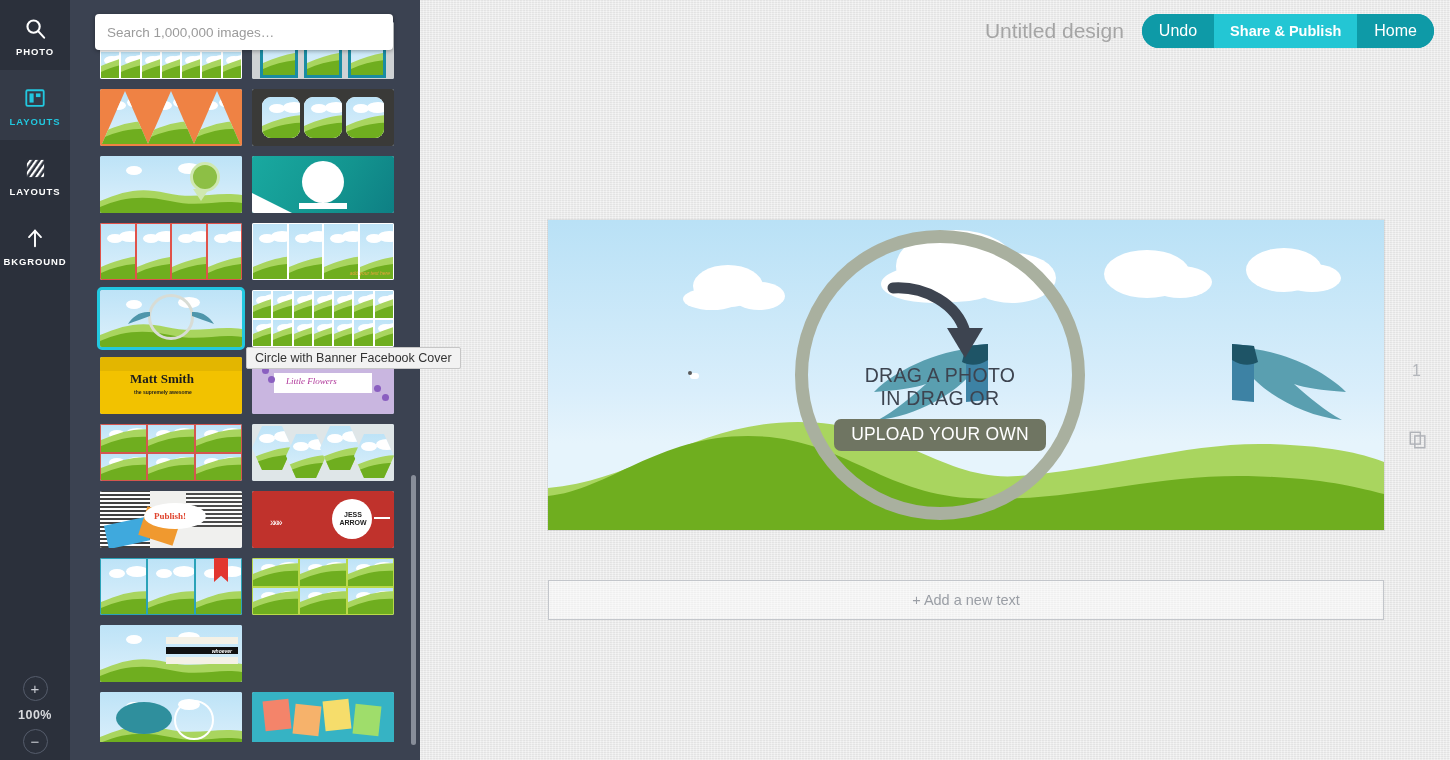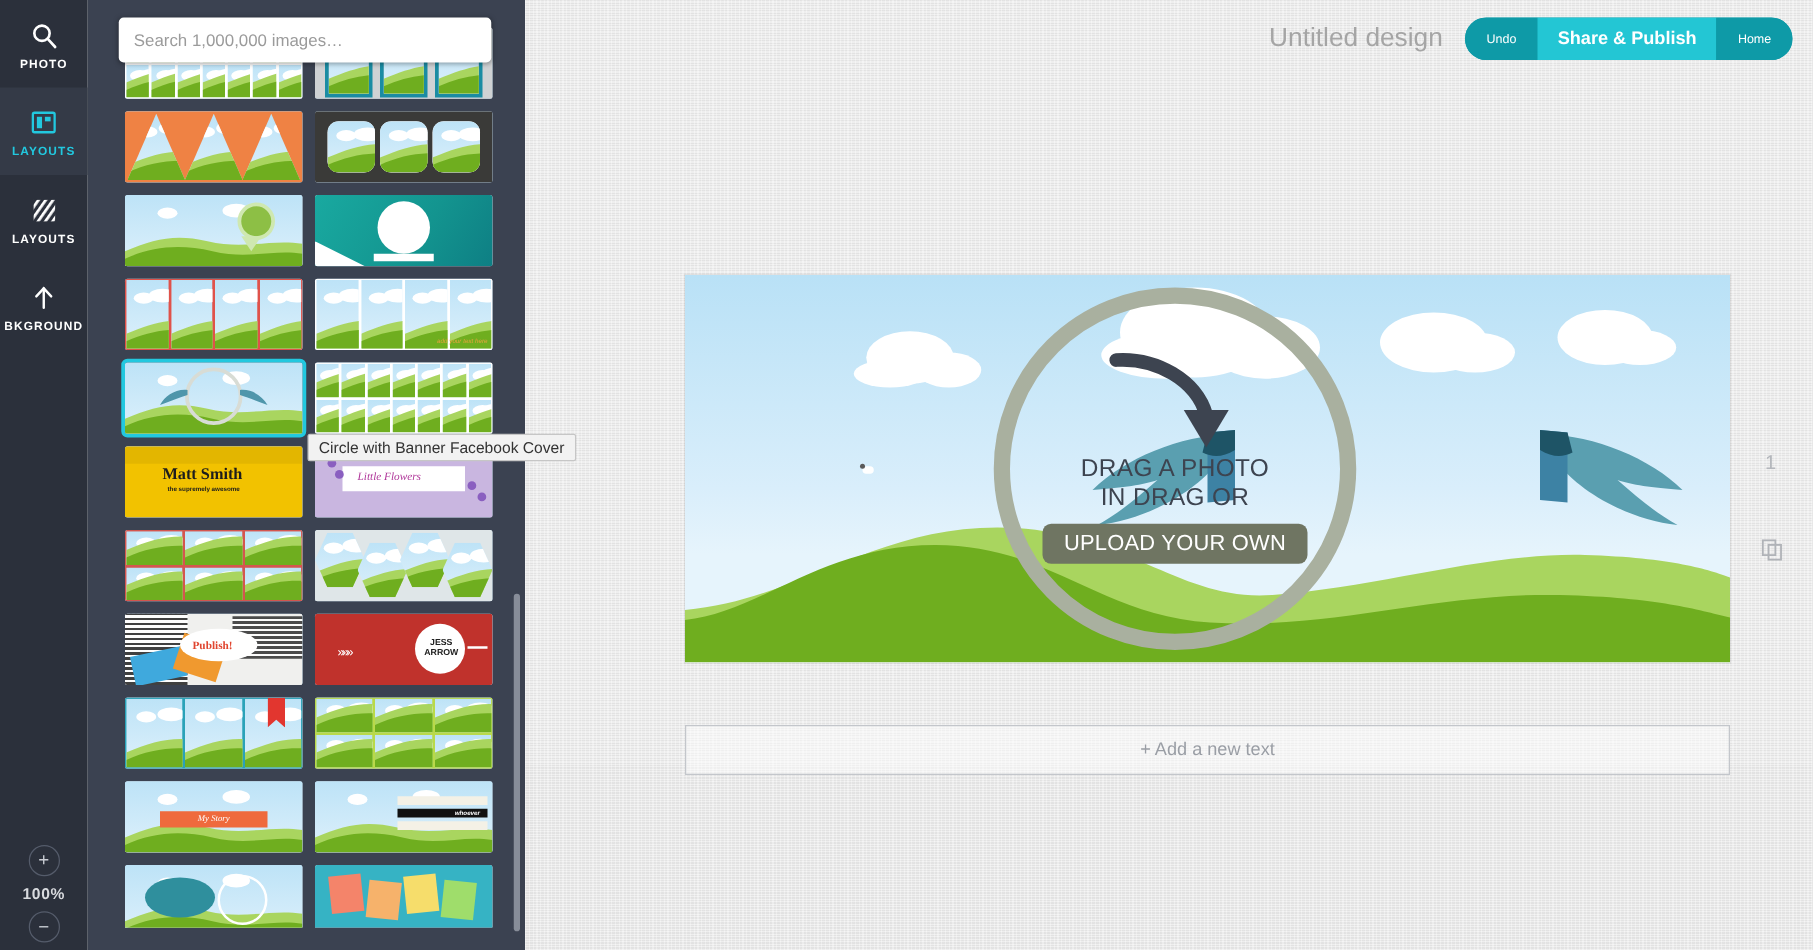--- a/index.html
+++ b/index.html
@@ -82,21 +82,21 @@
   #topbar {
     position: absolute; left: 420px; top: 0; right: 0; height: 62px; z-index: 20;
     display: flex; align-items: center; justify-content: flex-end; padding-right: 16px; gap: 0;
   }
   #doctitle { color: #a5a5a5; font-size: 21px; margin-right: 18px; }
   #pill {
     display: flex; align-items: stretch; border-radius: 18px; overflow: hidden;
     height: 34px; background: #0e9aa7;
   }
   .pbtn {
-    display:flex; align-items:center; padding: 0 17px; font-size: 10px; color:#ffffff;
+    display:flex; align-items:center; padding: 0 17px; font-size: 16px; color:#ffffff;
     cursor: pointer; background: #0e9aa7;
   }
   .pbtn.accent { background: #23c6d4; font-weight: bold; font-size: 14.5px; padding: 0 16px; }
 
   
   #page {
     position: absolute; left: 548px; top: 220px; width: 836px; height: 310px;
     overflow: hidden; box-shadow: 0 0 0 1px rgba(0,0,0,.07);
     background: linear-gradient(#b9e1f6 0%, #d9eefb 55%, #e6f4fc 72%);
   }
@@ -889,31 +889,20 @@
       </div>
       <div class="row">
         <div class="thumb">
           <div class="sky"></div>
           <div class="cloudlet" style="left:18%;top:18%;width:16px;height:9px;"></div>
           <div class="cloudlet" style="left:55%;top:12%;width:22px;height:11px;"></div>
           <svg style="position:absolute;left:0;bottom:0" width="142" height="30" viewBox="0 0 142 30" preserveAspectRatio="none">
             <path d="M0,18 C24,8 40,4 66,10 C96,17 116,8 142,12 L142,30 L0,30 Z" fill="#a9d55f"></path>
             <path d="M0,24 C22,14 44,12 70,18 C100,25 118,16 142,20 L142,30 L0,30 Z" fill="#6fae1f"></path>
           </svg>
-          <div style="position:absolute;left:28px;top:24px;width:86px;height:13px;background:#ef6a3d;"></div>
-          <div style="position:absolute;left:28px;top:26px;width:86px;text-align:center;color:#fff;font-size:7px;font-style:italic;font-family:'Liberation Serif',serif;">My Story</div>
-        </div>
-        <div class="thumb">
-          <div class="sky"></div>
-          <div class="cloudlet" style="left:18%;top:18%;width:16px;height:9px;"></div>
-          <div class="cloudlet" style="left:55%;top:12%;width:22px;height:11px;"></div>
-          <svg style="position:absolute;left:0;bottom:0" width="142" height="30" viewBox="0 0 142 30" preserveAspectRatio="none">
-            <path d="M0,18 C24,8 40,4 66,10 C96,17 116,8 142,12 L142,30 L0,30 Z" fill="#a9d55f"></path>
-            <path d="M0,24 C22,14 44,12 70,18 C100,25 118,16 142,20 L142,30 L0,30 Z" fill="#6fae1f"></path>
-          </svg>
           <div style="position:absolute;right:4px;top:12px;width:72px;height:7px;background:#f4f1e6;"></div>
           <div style="position:absolute;right:4px;top:22px;width:72px;height:7px;background:#111;"></div>
           <div style="position:absolute;right:4px;top:32px;width:72px;height:7px;background:#f4f1e6;"></div>
           <div style="position:absolute;right:10px;top:23px;color:#fff;font-size:5px;font-weight:bold;font-style:italic;">whoever</div>
         </div>
       </div>
       <div class="row">
         <div class="thumb">
           <div class="sky"></div>
           <div class="cloudlet" style="left:18%;top:18%;width:16px;height:9px;"></div>

